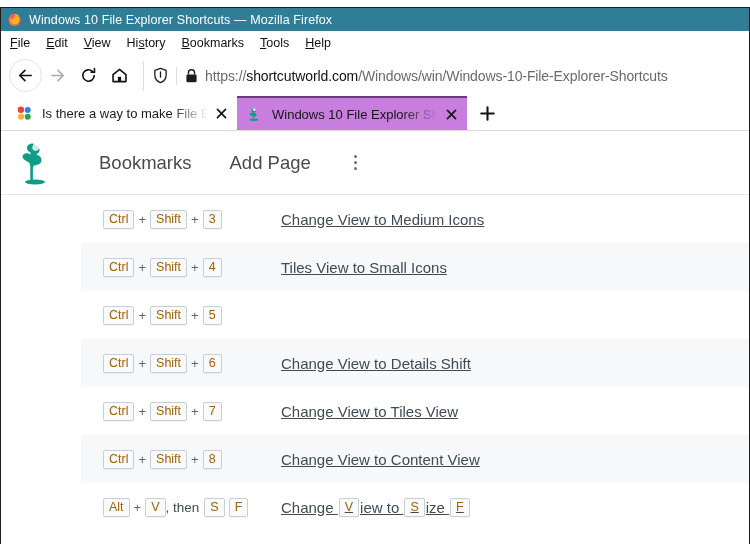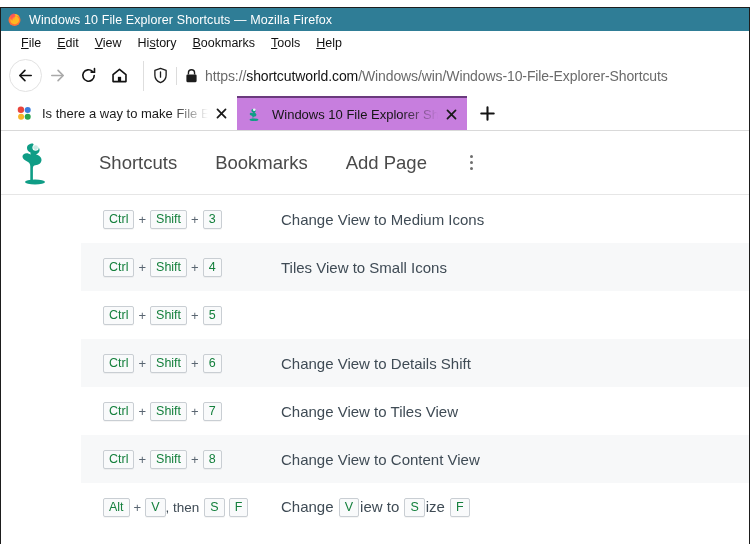--- a/index.html
+++ b/index.html
@@ -48,21 +48,21 @@
     letter-spacing: .1px;
     white-space: nowrap;
   }
 
   
   .menubar {
     height: 24px;
     background: #ffffff;
     display: flex;
     align-items: center;
-    padding-left: 20px;
+    padding-left: 9px;
     box-sizing: border-box;
   }
   .menu-item {
     font-size: 12.5px;
     color: #111111;
     margin-right: 16px;
     white-space: nowrap;
     cursor: default;
   }
   .menu-item .acc {
@@ -257,20 +257,22 @@
     align-items: center;
     padding-left: 22px;
     box-sizing: border-box;
     white-space: nowrap;
   }
   .sc-desc {
     font-size: 15px;
     color: #3f4b55;
     white-space: nowrap;
     display: flex;
+    align-items: center;
+    text-decoration: underline;
   }
   .plus {
     font-size: 13px;
     color: #5a6672;
     margin: 0 4px;
   }
   .comma-then {
     font-size: 13.5px;
     color: #3f4b55;
     margin-right: 5px;
@@ -279,21 +281,21 @@
     display: inline-flex;
     align-items: center;
     justify-content: center;
     min-width: 13px;
     height: 19px;
     padding: 0 5px;
     box-sizing: border-box;
     font-family: "Liberation Sans", sans-serif;
     font-size: 12.5px;
     line-height: 1;
-    color: #15803d;
+    color: #a16207;
     background: #f9fafb;
     border: 1px solid #c9ced3;
     border-radius: 2px;
     box-shadow: 0 1px 0 rgba(0,0,0,0.04);
     vertical-align: middle;
   }
   .kbd.sp { margin-right: 4px; }
   .kbd.inline { margin: 0 1px; }
   .desc-seg { white-space: pre; }
 </style>
@@ -413,21 +415,20 @@
 
     <div class="site-header">
       <span class="site-logo">
         <svg width="34" height="46" viewBox="0 0 34 46">
           <ellipse cx="17" cy="42" rx="10" ry="2.6" fill="#0f9d86"></ellipse>
           <path d="M16 5.5c3.2 0 5.6 2 5.6 4.6 0 2.2-1.6 3.8-3.7 4.4 3.2.7 5.6 2.6 5.6 5.5 0 3-2.8 5.2-6.2 5.2 -1.4 0-2.4 1.2-2.4 3v12.6h-2.6V26.5c0-3-1.4-4.6-4-5.6 -2.4-1-3.8-2.4-3.8-4.3 0-2.1 1.9-3.4 4.1-3.4 1.6 0 2.9.5 3.9 1.5v-2.3c-2.1-.8-3.5-2.4-3.5-4.5 0-2.6 2.4-4.4 6-4.4z" fill="#0f9d86"></path>
           <circle cx="17.6" cy="7.6" r="3.2" fill="#ffffff"></circle>
           <circle cx="17.6" cy="7.6" r="2.4" fill="#0f9d86" opacity=".22"></circle>
         </svg>
       </span>
-      <span class="site-nav-link">Shortcuts</span>
       <span class="site-nav-link">Bookmarks</span>
       <span class="site-nav-link">Add Page</span>
       <span class="kebab">
         <i></i>
           <i></i>
           <i></i>
       </span>
     </div>
 
     <div class="sc-table" id="sc-table">

